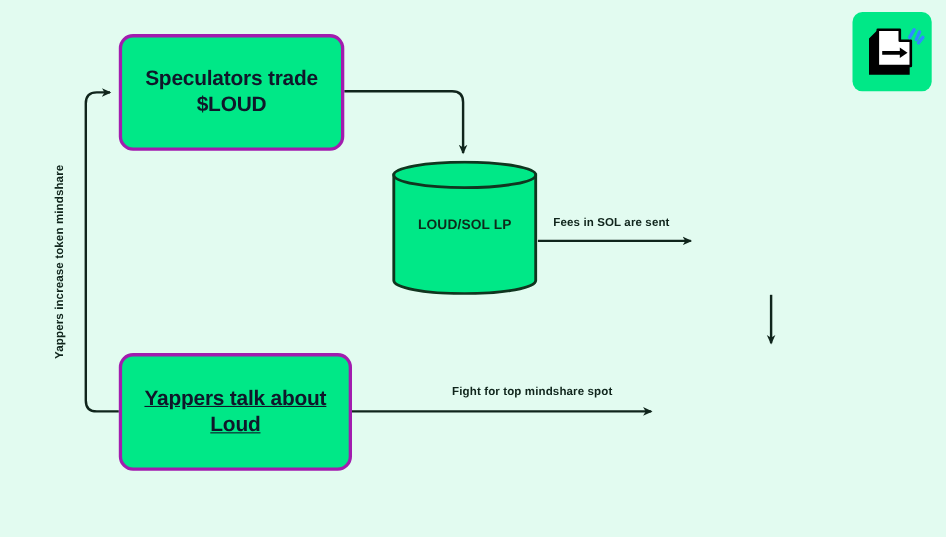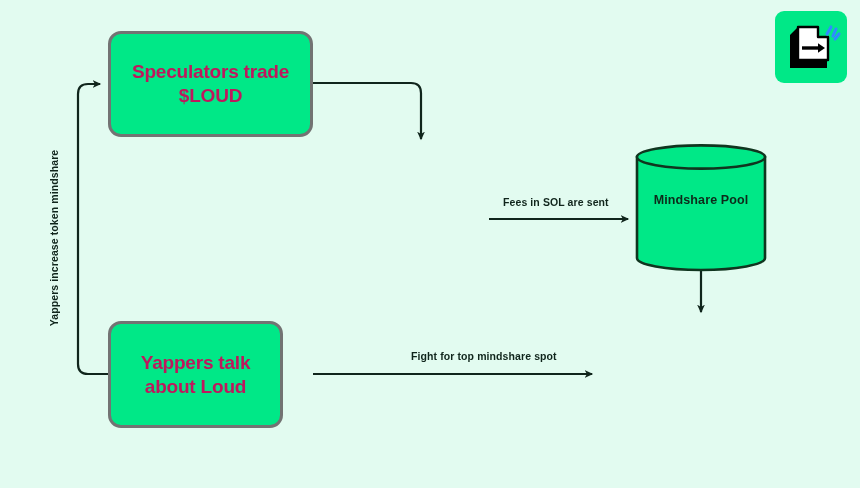--- a/index.html
+++ b/index.html
@@ -27,38 +27,38 @@
     width: 860px;
     height: 488px;
     pointer-events: none;
   }
 
   
   .node-box {
     position: absolute;
     box-sizing: border-box;
     background: #00e887;
-    border: 3px solid #737373;
+    border: 3px solid #a21caf;
     border-radius: 13px;
     display: flex;
     align-items: center;
     justify-content: flex-start;
     text-align: center;
-    color: #be185d;
+    color: #0f172a;
     font-weight: bold;
     letter-spacing: -0.2px;
     line-height: 1.25;
     padding: 4px 12px;
   }
   .node-box .node-text {
     display: block;
     width: 100%;
   }
   #node-speculators { left: 108px; top: 31px;  width: 205px; height: 106px; font-size: 19px; }
-  #node-yappers    { left: 108px; top: 321px; width: 175px; height: 107px; font-size: 19px; }
+  #node-yappers    { left: 108px; top: 321px; width: 212px; height: 107px; font-size: 19px; text-decoration: underline; }
   #node-top25      { left: 600px; top: 321px; width: 208px; height: 107px; font-size: 19px; }
 
   
   .node-cylinder {
     position: absolute;
   }
   .node-cylinder .cyl-svg {
     position: absolute;
     left: 0;
     top: 0;
@@ -140,28 +140,28 @@
 
   <div class="node-box" id="node-speculators">
     <span class="node-text">Speculators trade $LOUD</span>
   </div>
 
   <div class="node-box" id="node-yappers">
     <span class="node-text">Yappers talk about Loud</span>
   </div>
 
 
+  <div class="node-cylinder" id="node-loudsol">
+    <svg class="cyl-svg" width="133" height="122" viewBox="0 0 133 122" xmlns="http://www.w3.org/2000/svg">
+      <path d="M2,13 L2,109 A64.5,12 0 0 0 131,109 L131,13 Z" fill="#00e887" stroke="#10351f" stroke-width="2.6"></path>
+      <ellipse cx="66.5" cy="13" rx="64.5" ry="11.6" fill="#00e887" stroke="#10351f" stroke-width="2.6"></ellipse>
+    </svg>
+    <span class="cyl-label">LOUD/SOL LP</span>
+  </div>
 
-  <div class="node-cylinder" id="node-mindshare">
-    <svg class="cyl-svg" width="132" height="128" viewBox="0 0 132 128" xmlns="http://www.w3.org/2000/svg">
-      <path d="M2,13 L2,114 A64,12 0 0 0 130,114 L130,13 Z" fill="#00e887" stroke="#10351f" stroke-width="2.6"></path>
-      <ellipse cx="66" cy="13" rx="64" ry="11.6" fill="#00e887" stroke="#10351f" stroke-width="2.6"></ellipse>
-    </svg>
-    <span class="cyl-label">Mindshare Pool</span>
-  </div>
 
   <div class="edge-label" id="label-fees">Fees in SOL are sent</div>
 
   <div class="edge-label" id="label-fight">Fight for top mindshare spot</div>
 
   <div class="edge-label" id="label-mindshare-vertical">Yappers increase token mindshare</div>
 
   <div id="logo-badge">
     <svg width="72" height="72" viewBox="0 0 72 72" xmlns="http://www.w3.org/2000/svg">
 

